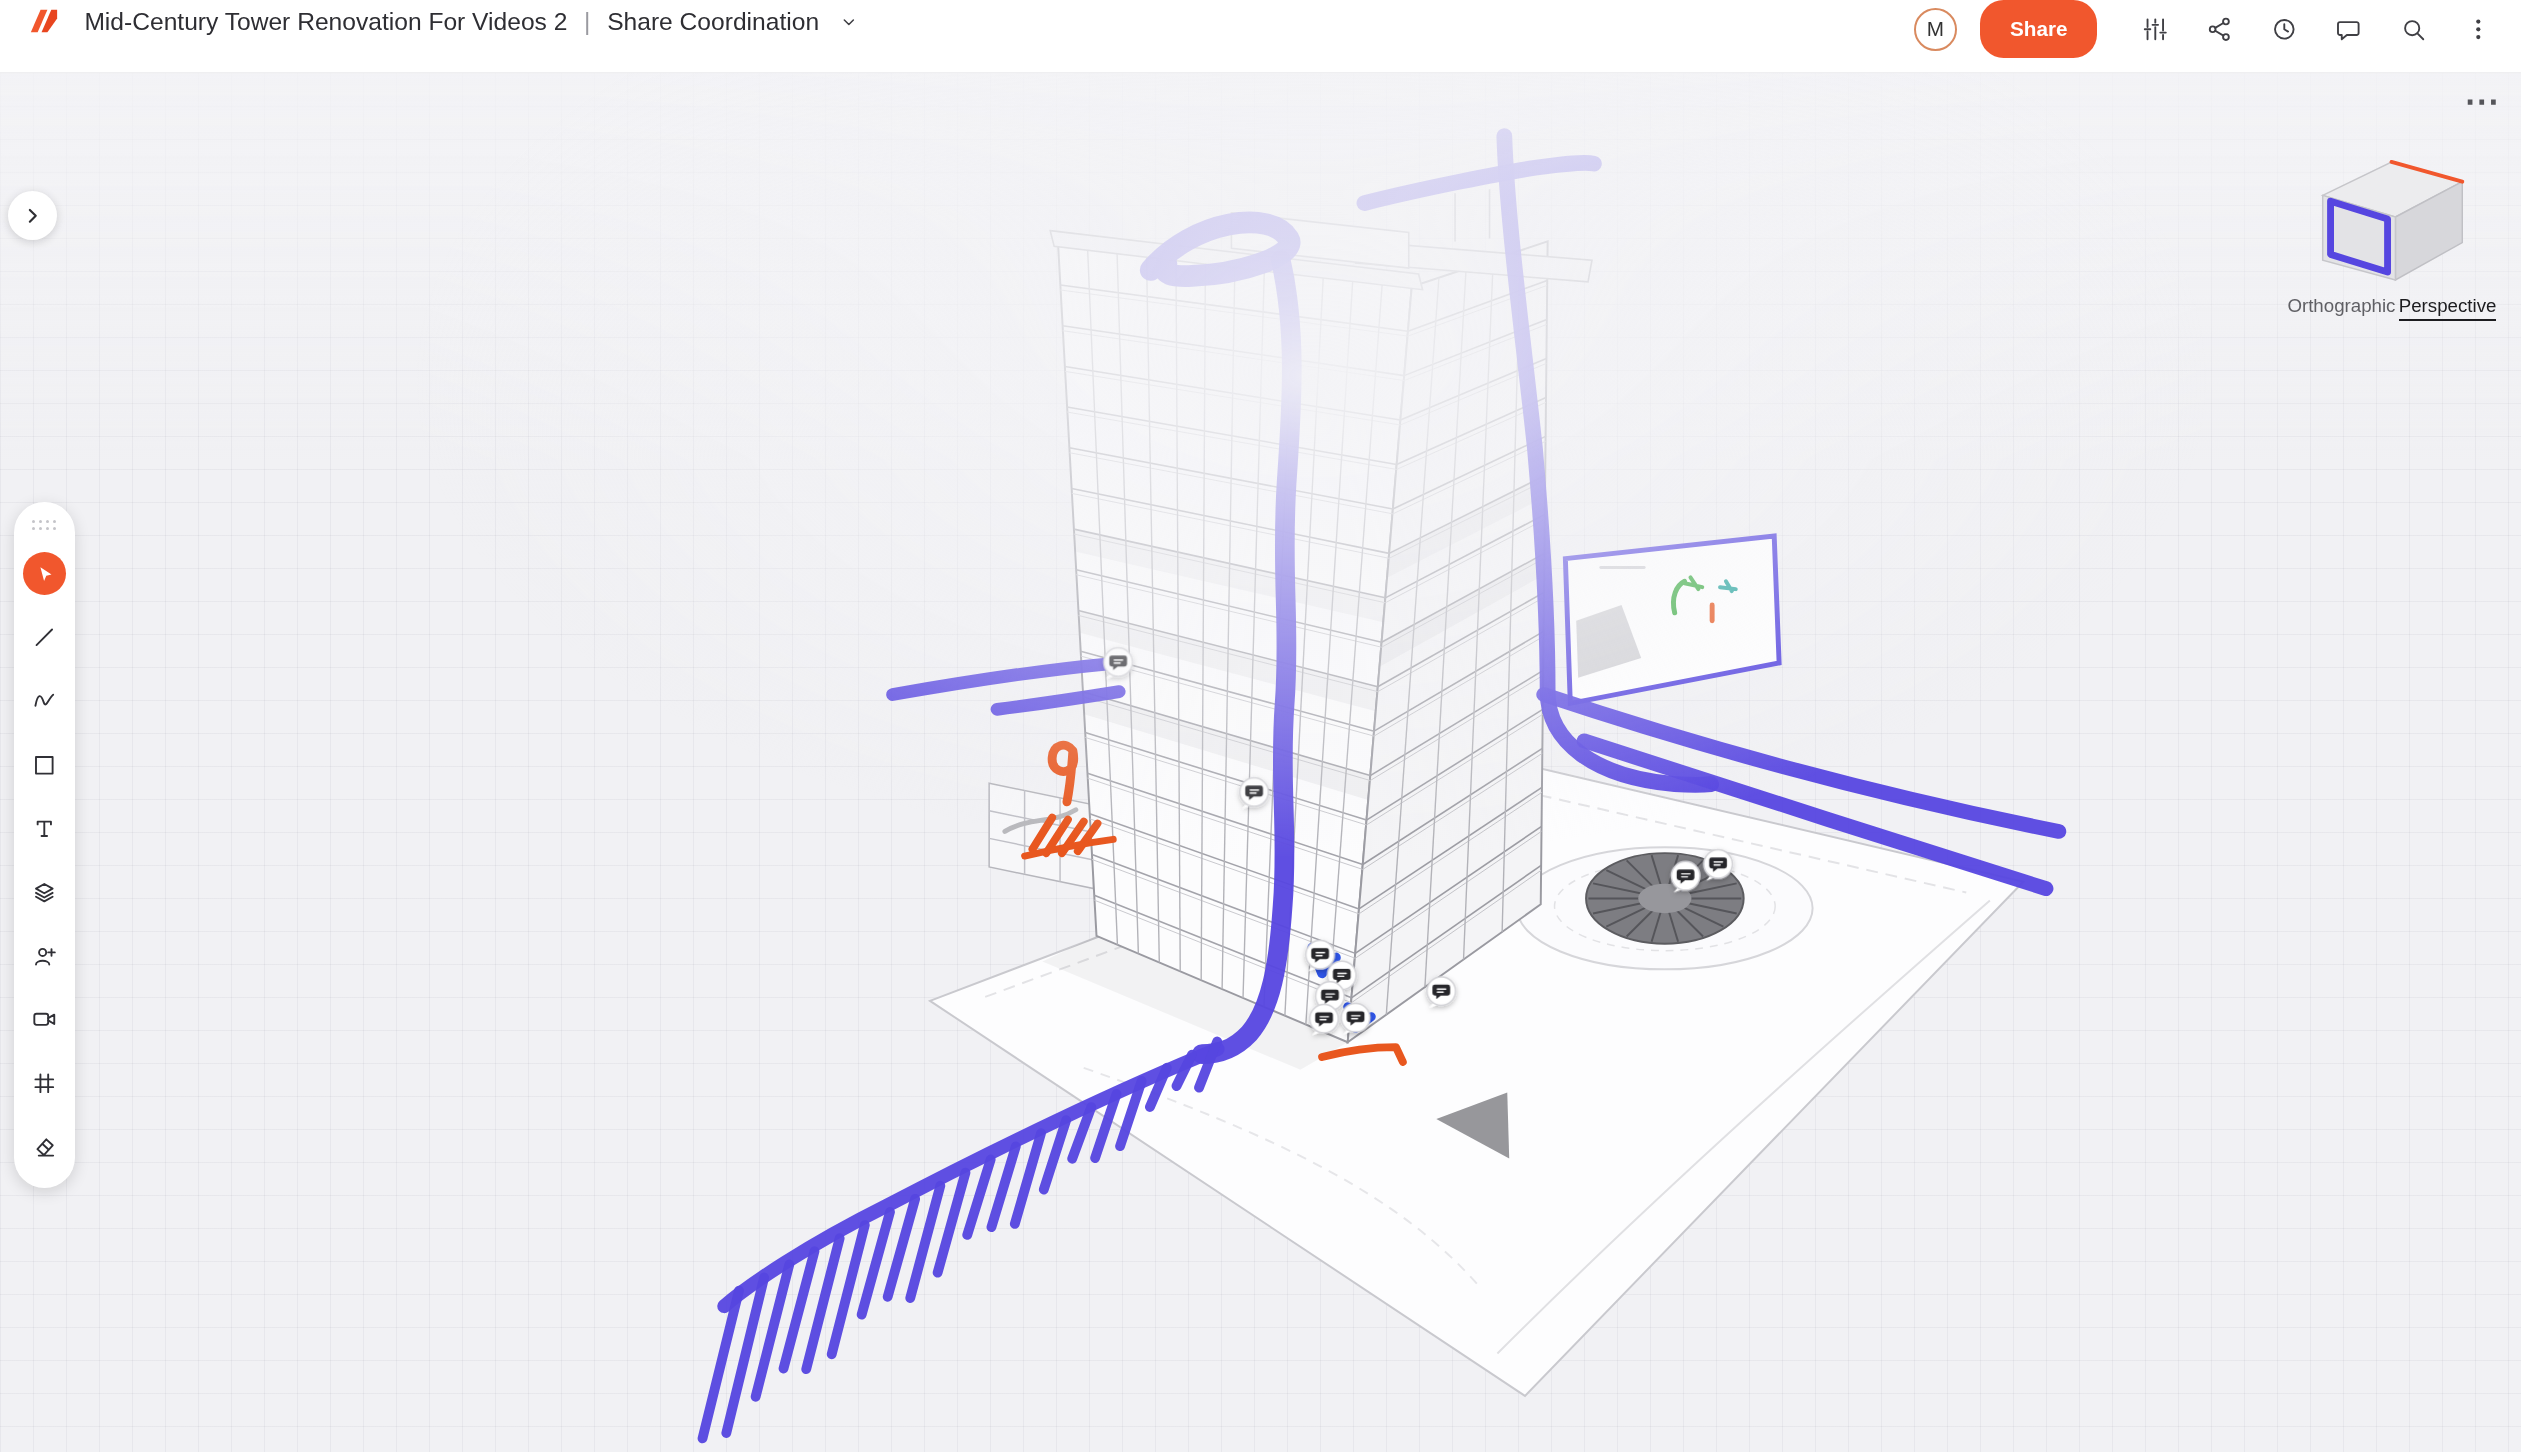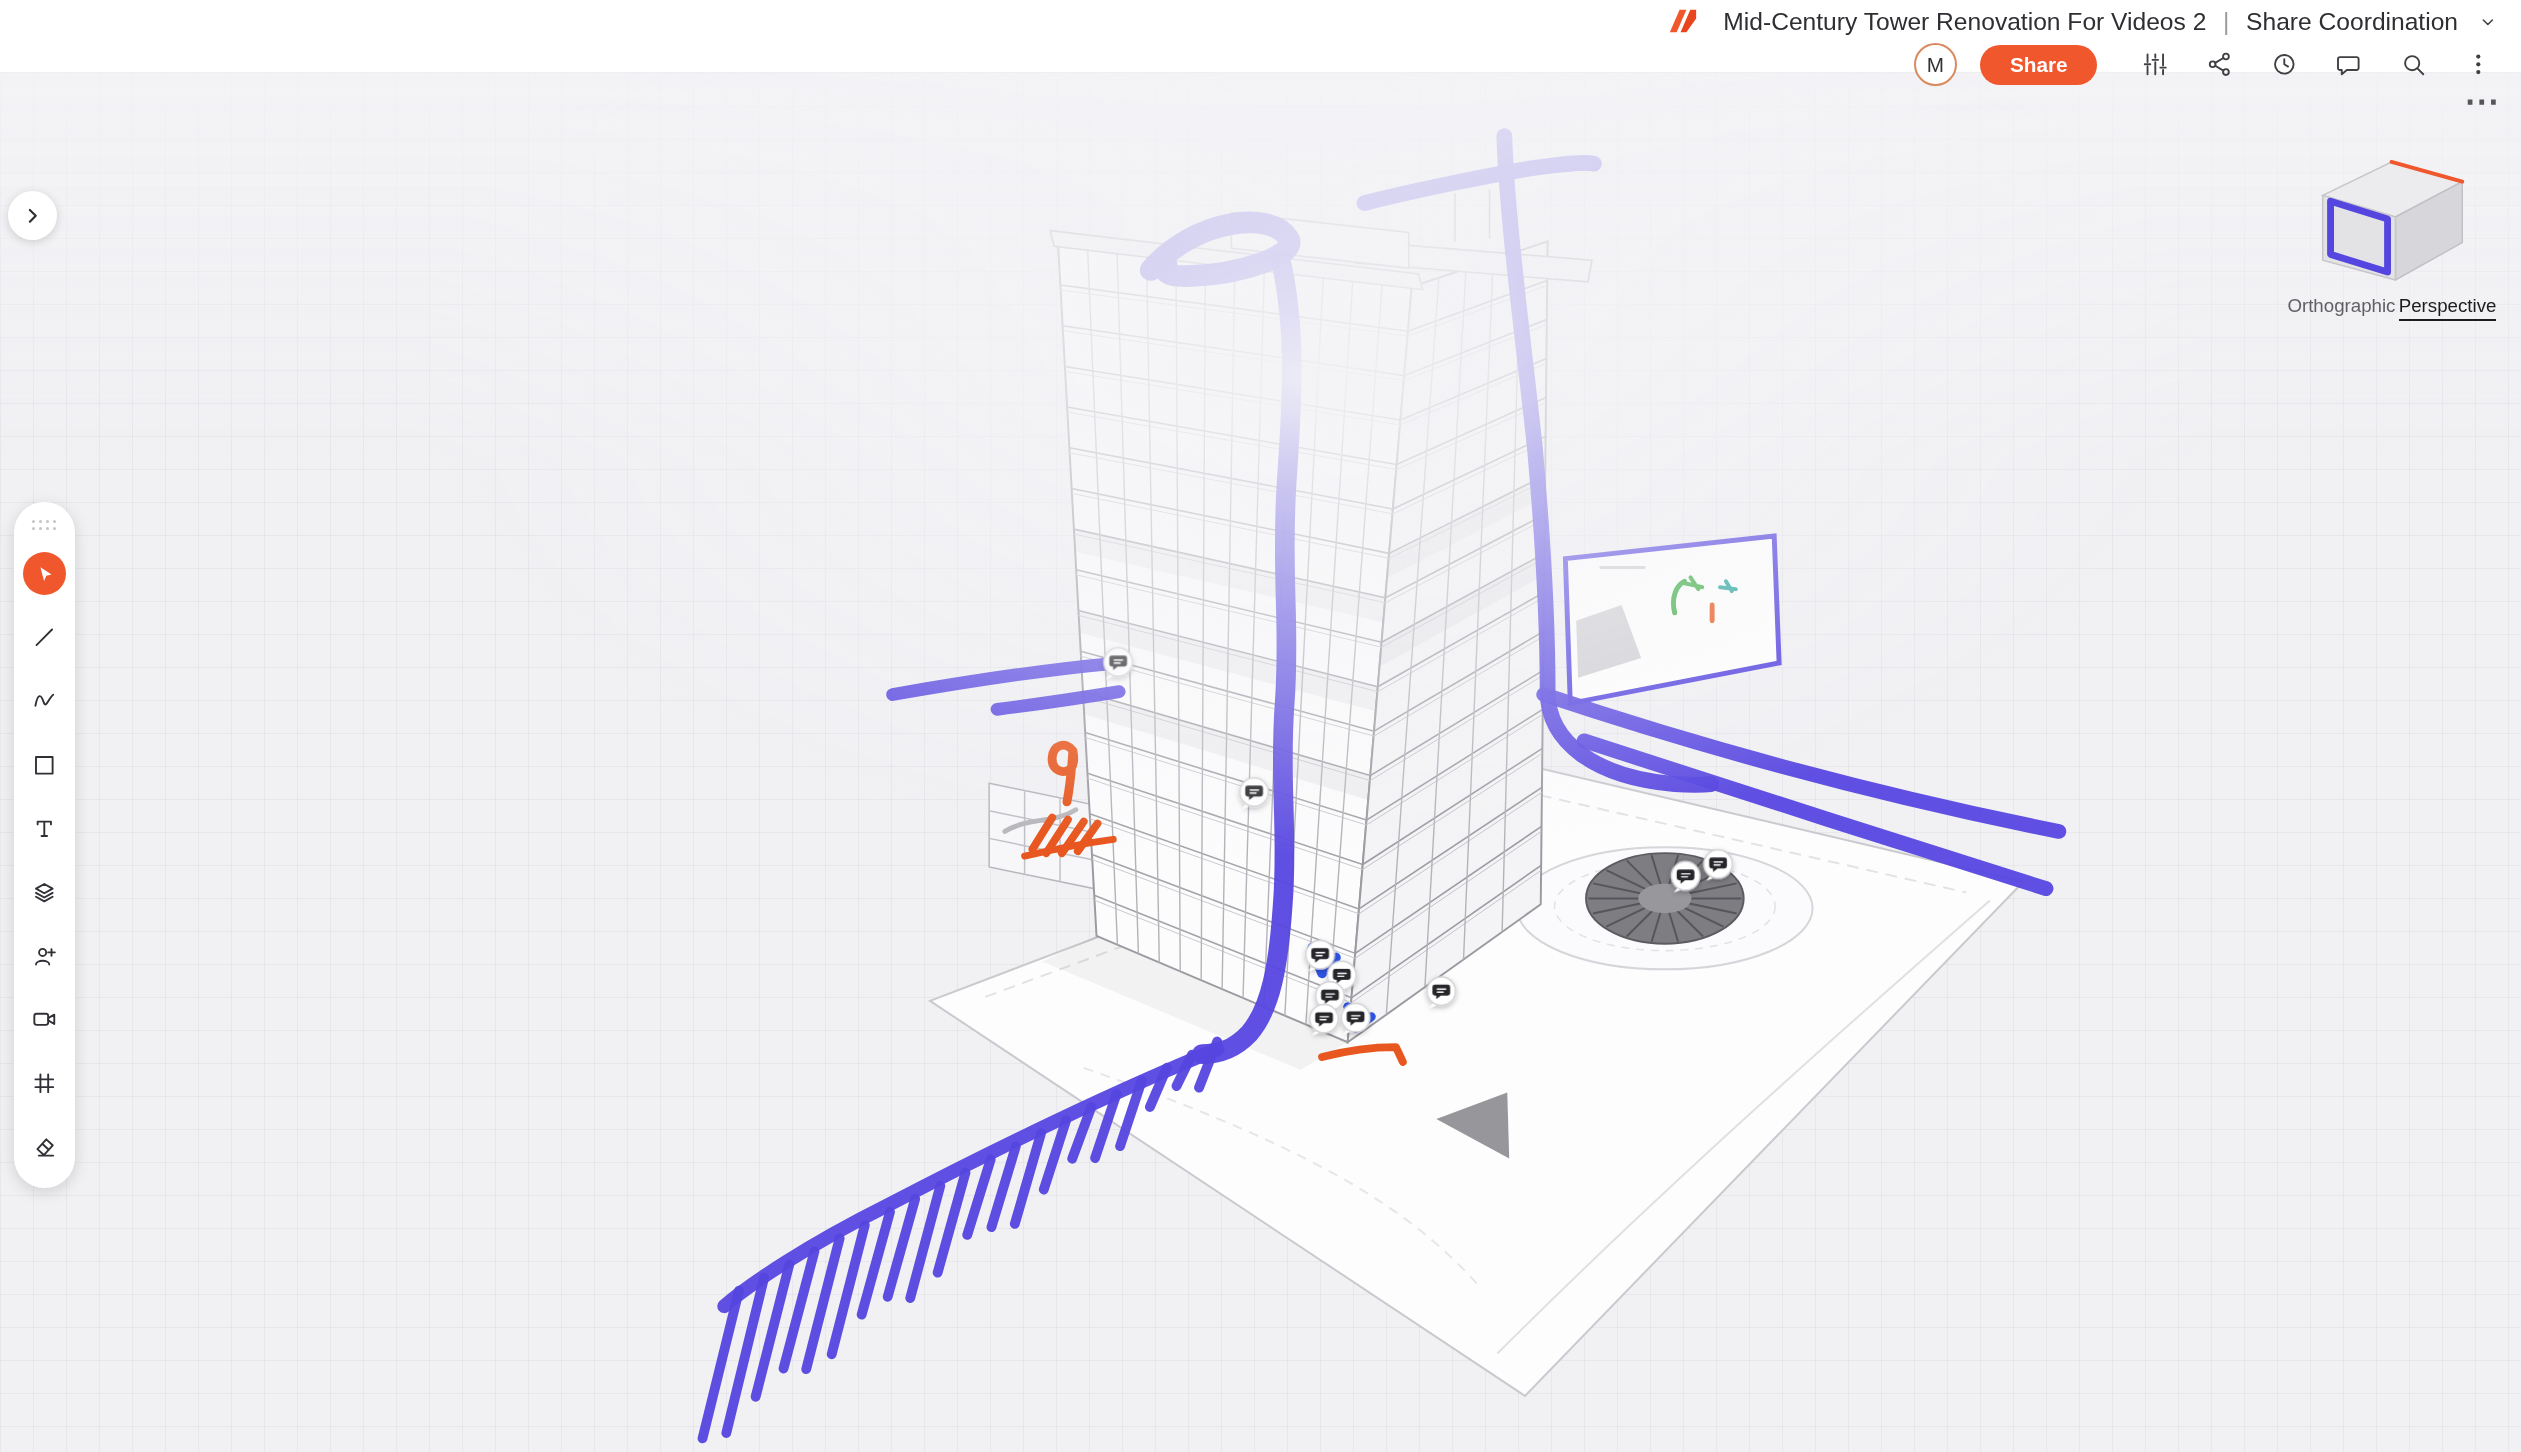--- a/index.html
+++ b/index.html
@@ -10,36 +10,36 @@
   }
   *{box-sizing:border-box}
   html,body{margin:0;padding:0}
   body{
     width:2522px;height:1453px;overflow:hidden;position:relative;
     font-family:"Liberation Sans",sans-serif;background:#fff;
   }
   
   .header{
     position:absolute;top:0;left:0;width:2522px;height:73px;background:#fff;
-    display:flex;align-items:flex-end;justify-content:space-between;
-    padding:0 23.6px 0 21.7px;z-index:10;border-bottom:1px solid #efeff1;flex-direction:column;
+    display:flex;align-items:flex-start;justify-content:space-between;
+    padding:0 23.6px 0 21.7px;z-index:10;border-bottom:1px solid #efeff1;
   }
   .hdr-left{display:flex;align-items:center;gap:19.7px}
   .logo{width:43px;height:43px;display:flex;align-items:center;justify-content:center;cursor:pointer}
   .doc-title{display:flex;align-items:center;gap:12.8px;font-size:24.6px;color:#2e2e33;white-space:nowrap}
   .doc-title .sep{color:#9a9aa0;margin:0 3.9px}
   .title-chevron{margin-left:5.9px;display:flex;cursor:pointer}
   .hdr-right{display:flex;align-items:center;gap:23.6px}
   .avatar{
     width:43px;height:43px;border-radius:50%;border:2.5px solid #d98a5f;background:#fff;
     display:flex;align-items:center;justify-content:center;font-size:20.7px;font-weight:500;color:#333;
     cursor:pointer;flex:0 0 auto;
   }
   .share-btn{
-    background:var(--accent);color:#fff;border:none;border-radius:23.6px;height:40px;
+    background:var(--accent);color:#fff;border:none;border-radius:23.6px;height:58px;
     padding:0 29.6px;font-size:20.7px;font-weight:600;font-family:inherit;cursor:pointer;
     display:flex;align-items:center;margin-right:13.8px;
   }
   .icon-btn{width:41px;height:41px;display:flex;align-items:center;justify-content:center;border-radius:7.9px;cursor:pointer}
   .icon-btn svg{width:26.6px;height:26.6px}
   .hicon{stroke:#3f3f44;stroke-width:1.7;fill:none;stroke-linecap:round;stroke-linejoin:round}
 
   
   .canvas{
     position:absolute;top:73px;left:0;width:2522px;height:1380px;

